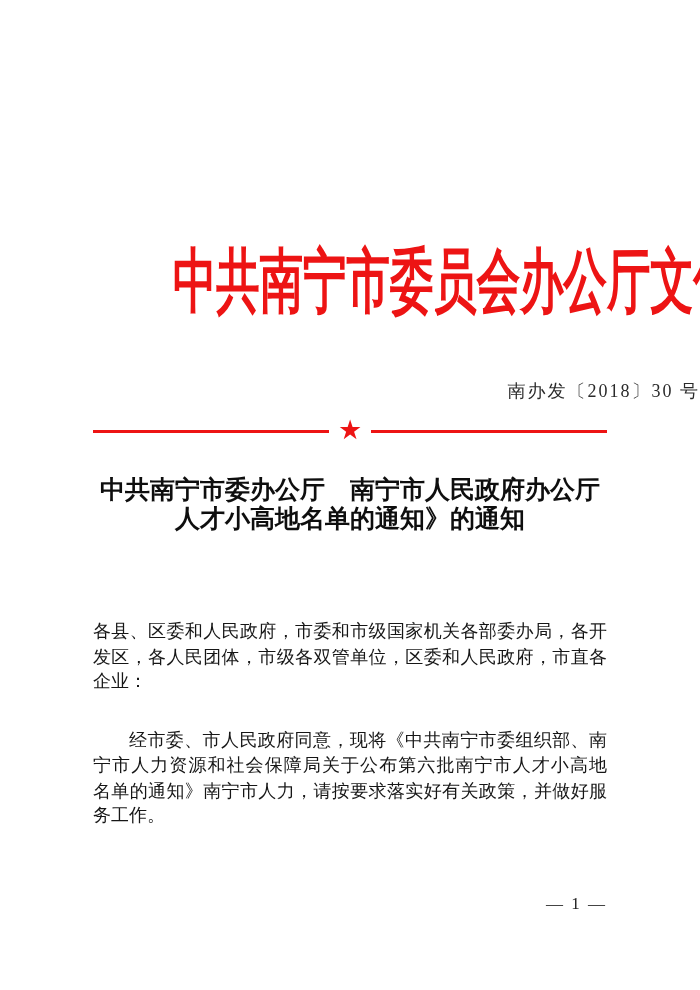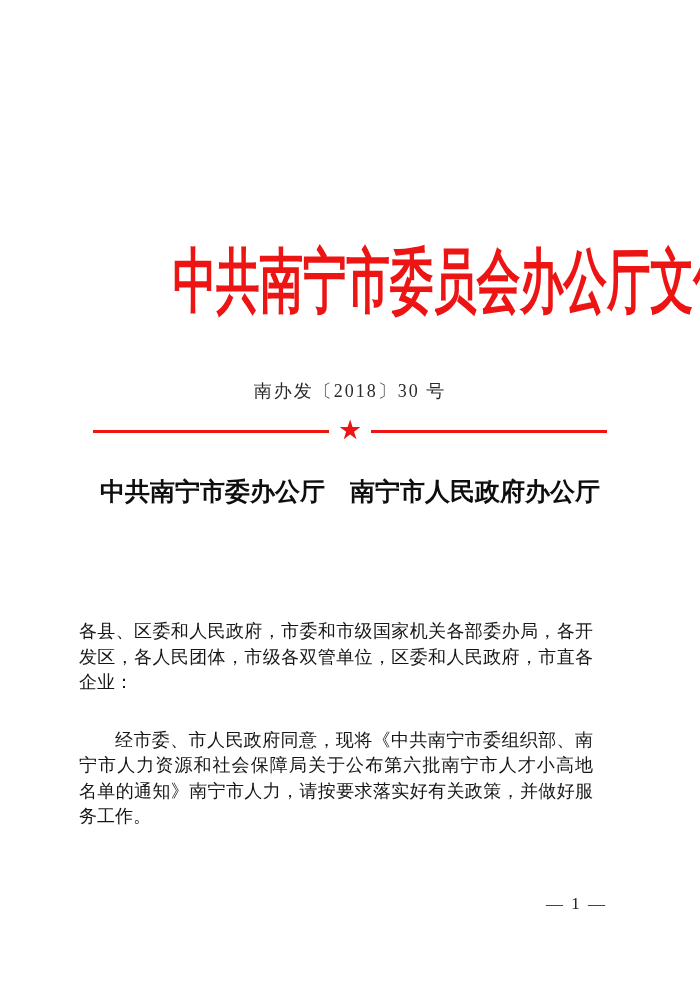--- a/index.html
+++ b/index.html
@@ -33,21 +33,21 @@
     transform: scaleX(0.62);
     transform-origin: 50% 50%;
     letter-spacing: 0px;
   }
   
   .doc-number {
     position: absolute;
     top: 379px;
     left: 0;
     width: 700px;
-    text-align: center;
+    text-align: right;
     font-size: 18px;
     letter-spacing: 2px;
     color: #2a2a2a;
   }
   
   .red-rule {
     position: absolute;
     top: 417px;
     left: 93px;
     width: 514px;
@@ -68,40 +68,40 @@
     color: var(--accent);
     transform: translateY(-1px);
   }
   
   .doc-title {
     position: absolute;
     top: 477px;
     left: 70px;
     width: 560px;
     text-align: center;
-    font-family: Liberation Sans, sans-serif;
+    font-family: Liberation Mono, monospace;
     font-weight: 700;
     font-size: 25px;
     line-height: 29px;
     color: #0e0e0e;
     white-space: nowrap;
   }
   
   .doc-body {
     position: absolute;
     top: 619px;
-    left: 79px;
+    left: 93px;
     width: 514px;
     font-size: 18px;
     line-height: 25.5px;
     color: #161616;
   }
   .doc-body .line { text-align: justify; text-justify: inter-character; }
   .doc-body .line.fill { text-align-last: justify; }
-  .doc-body .line.end  { text-align-last: left; }
+  .doc-body .line.end  { text-align-last: left; font-family: Liberation Mono, monospace; }
   .doc-body .line.indent { padding-left: 36px; margin-top: 32px; }
   
   .signature {
     position: absolute;
     top: 809px;
     left: 338px;
     width: 191px;
     font-size: 17px;
     line-height: 25px;
     color: #161616;
@@ -131,20 +131,21 @@
   <div class="doc-number">南办发〔2018〕30 号</div>
 
   <div class="red-rule">
     <span class="rule-line"></span>
     <span class="star">★</span>
     <span class="rule-line"></span>
   </div>
 
   <div class="doc-title">
     <div class="title-line">中共南宁市委办公厅　南宁市人民政府办公厅</div>
+    <div class="title-line">人才小高地名单的通知》的通知</div>
   </div>
 
   <div class="doc-body">
     <div class="line fill">各县、区委和人民政府，市委和市级国家机关各部委办局，各开</div>
     <div class="line fill">发区，各人民团体，市级各双管单位，区委和人民政府，市直各</div>
     <div class="line end">企业：</div>
     <div class="line fill indent">经市委、市人民政府同意，现将《中共南宁市委组织部、南</div>
     <div class="line fill">宁市人力资源和社会保障局关于公布第六批南宁市人才小高地</div>
     <div class="line fill">名单的通知》南宁市人力，请按要求落实好有关政策，并做好服</div>
     <div class="line end">务工作。</div>

